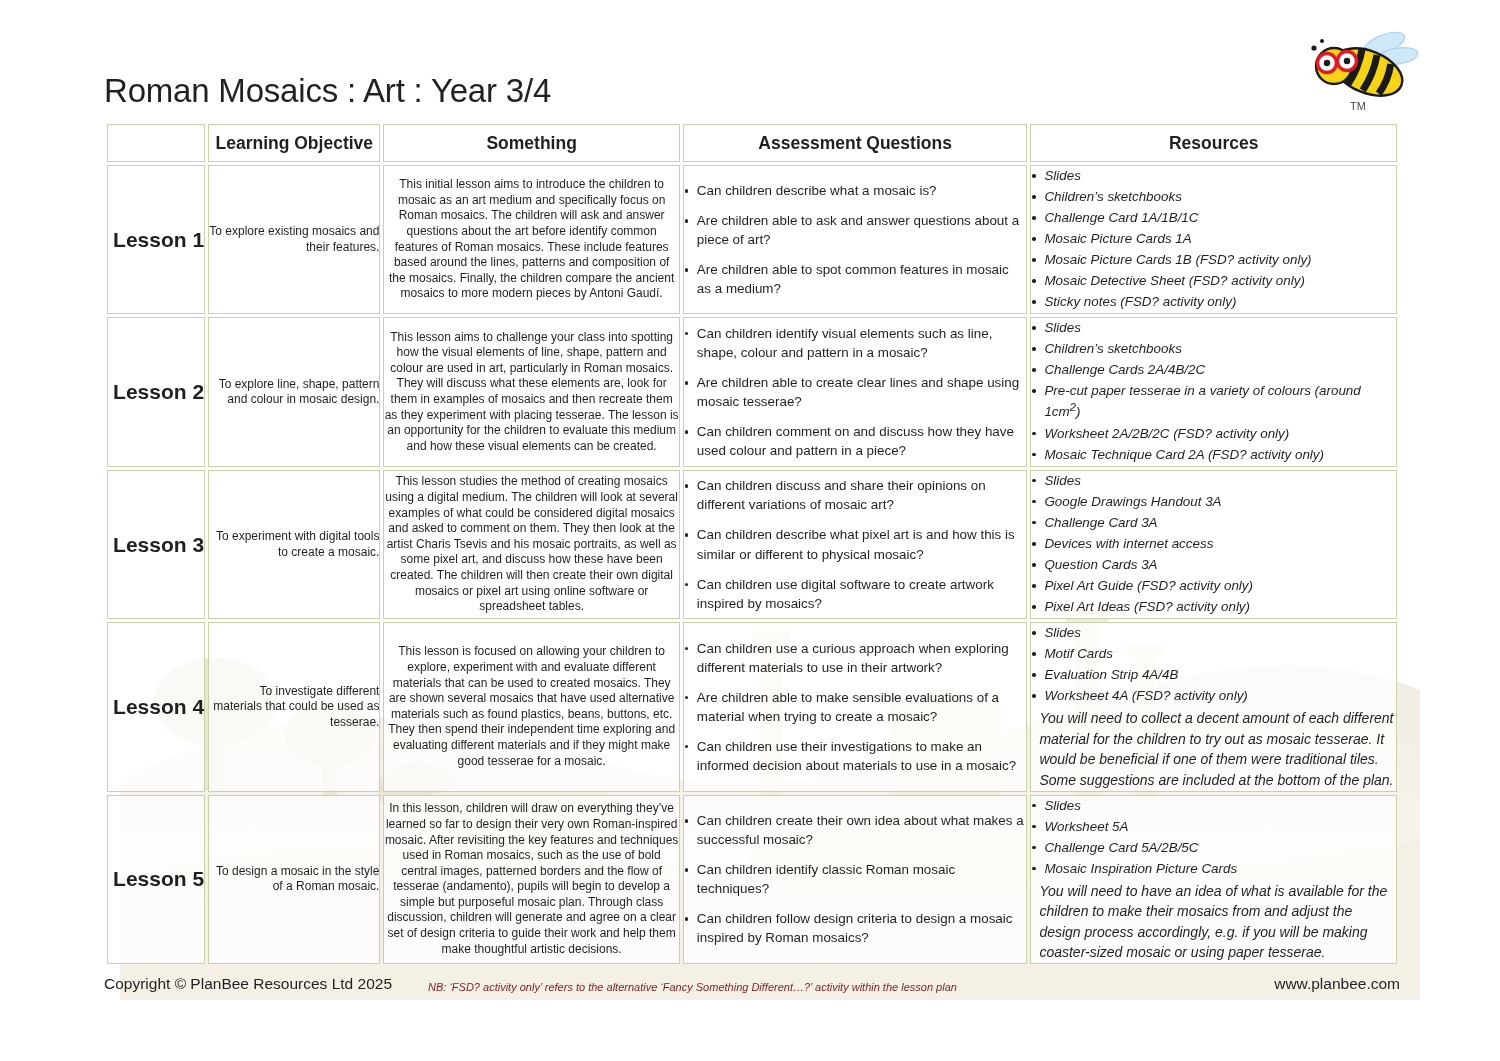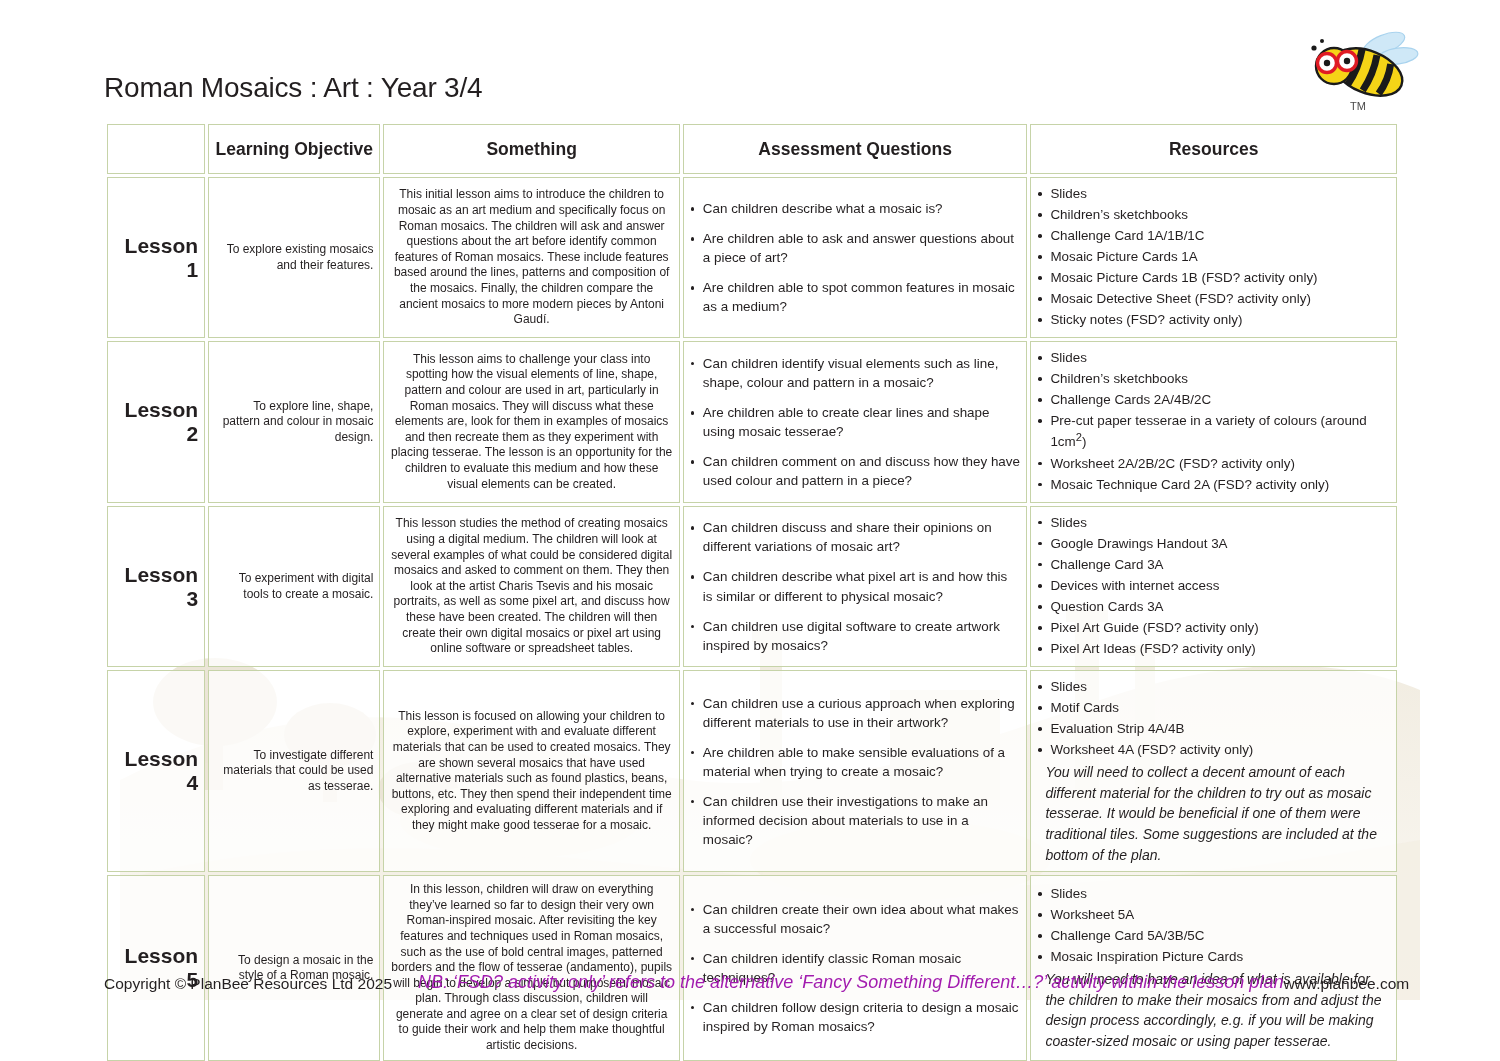--- a/index.html
+++ b/index.html
@@ -23,21 +23,21 @@
     width: 1500px; height: 1061px;
     pointer-events: none;
     z-index: 0;
   }
 
   
   #page-title {
     position: absolute;
     left: 104px;
     top: 72px;
-    font-size: 28px;
+    font-size: 33px;
     font-weight: 400;
     letter-spacing: -0.2px;
     color: #231f20;
     white-space: nowrap;
     z-index: 3;
   }
 
   #logo {
     position: absolute;
     right: 78px;
@@ -77,21 +77,21 @@
     left: 104px;
     top: 121px;
     width: 1296px;
     z-index: 2;
     border-collapse: separate;
     border-spacing: 3px;
     table-layout: fixed;
   }
   #plan-table td, #plan-table th {
     vertical-align: middle;
-    padding: 6px;
+    padding: 0;
     border: 1px solid #c6d3a8;
     background: rgba(255,255,255,0.78);
   }
   
   .col-lesson  { width: 98px; }
   .col-lo      { width: 172px; }
   .col-ov      { width: 296px; }
   .col-aq      { width: 344px; }
   .col-res     { width: 366px; }
 
@@ -153,21 +153,21 @@
     position: absolute;
     left: 1px;
     top: 8px;
     width: 3.5px;
     height: 3.5px;
     background: #231f20;
     border-radius: 50%;
   }
   ul.aq-list li { margin-bottom: 11px; }
   ul.aq-list li:last-child { margin-bottom: 0; }
-  ul.res-list li { margin-bottom: 2px; }
+  ul.res-list li { margin-bottom: 2px; font-style: italic; }
 
   p.res-note {
     margin: 3px 0 0 8px;
     font-style: italic;
     font-size: 14px;
     line-height: 1.47;
     color: #231f20;
   }
 
   
@@ -180,25 +180,25 @@
     z-index: 3;
     display: flex;
     align-items: flex-end;
   }
   #footer .copyright {
     font-size: 15.5px;
     color: #231f20;
     white-space: nowrap;
   }
   #footer .fsd-note {
-    font-size: 18px;
+    font-size: 11px;
     font-style: italic;
-    color: #a21caf;
+    color: #7f1d1d;
     white-space: nowrap;
-    margin-left: 26px;
+    margin-left: 36px;
   }
   #footer .website {
     font-size: 15.5px;
     color: #231f20;
     white-space: nowrap;
     margin-left: auto;
   }
 </style>
 </head>
 <body>
@@ -380,21 +380,21 @@
           <ul class="bullets aq-list">
             <li>Can children create their own idea about what makes a successful mosaic?</li>
             <li>Can children identify classic Roman mosaic techniques?</li>
             <li>Can children follow design criteria to design a mosaic inspired by Roman mosaics?</li>
           </ul>
         </td>
         <td class="res-cell">
           <ul class="bullets res-list">
             <li>Slides</li>
             <li>Worksheet 5A</li>
-            <li>Challenge Card 5A/3B/5C</li>
+            <li>Challenge Card 5A/2B/5C</li>
             <li>Mosaic Inspiration Picture Cards</li>
           </ul>
           <p class="res-note">You will need to have an idea of what is available for the children to make their mosaics from and adjust the design process accordingly, e.g. if you will be making coaster-sized mosaic or using paper tesserae.</p>
         </td>
       </tr>
     </tbody>
 </table>
 
 <div id="footer">
   <span class="copyright">Copyright © PlanBee Resources Ltd 2025</span>

